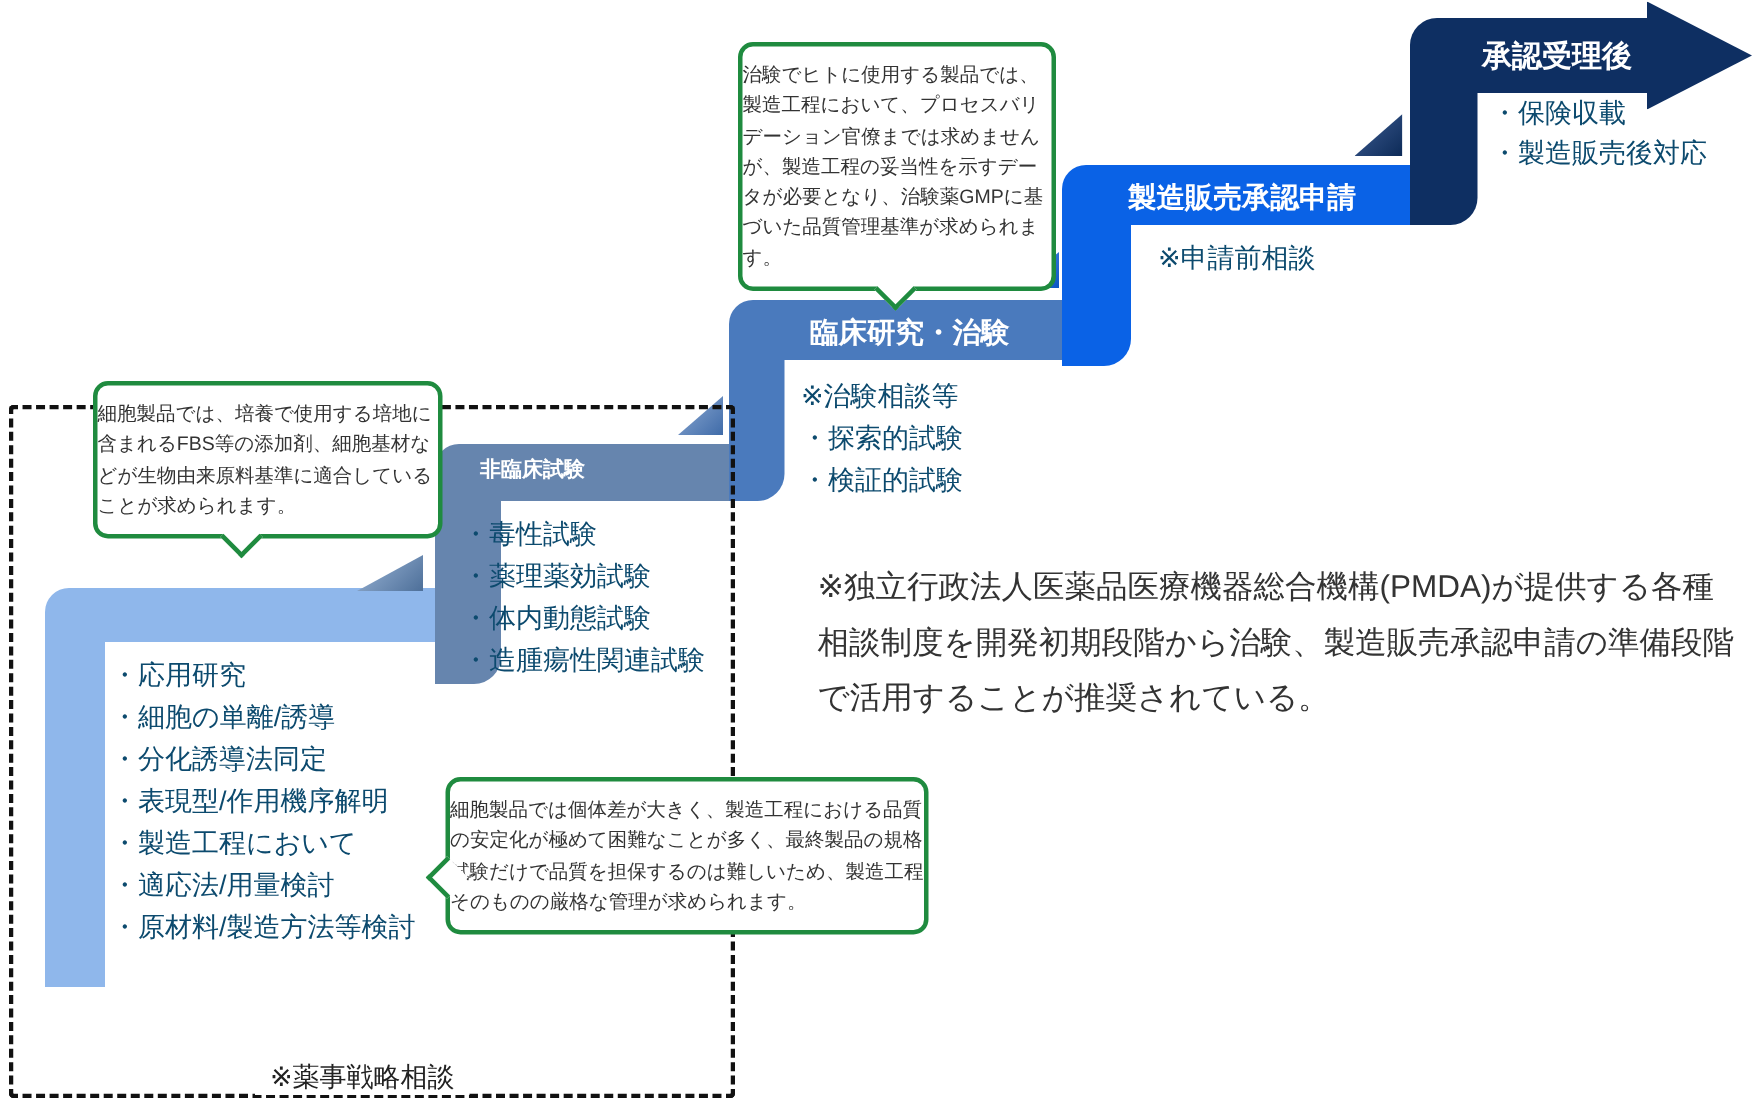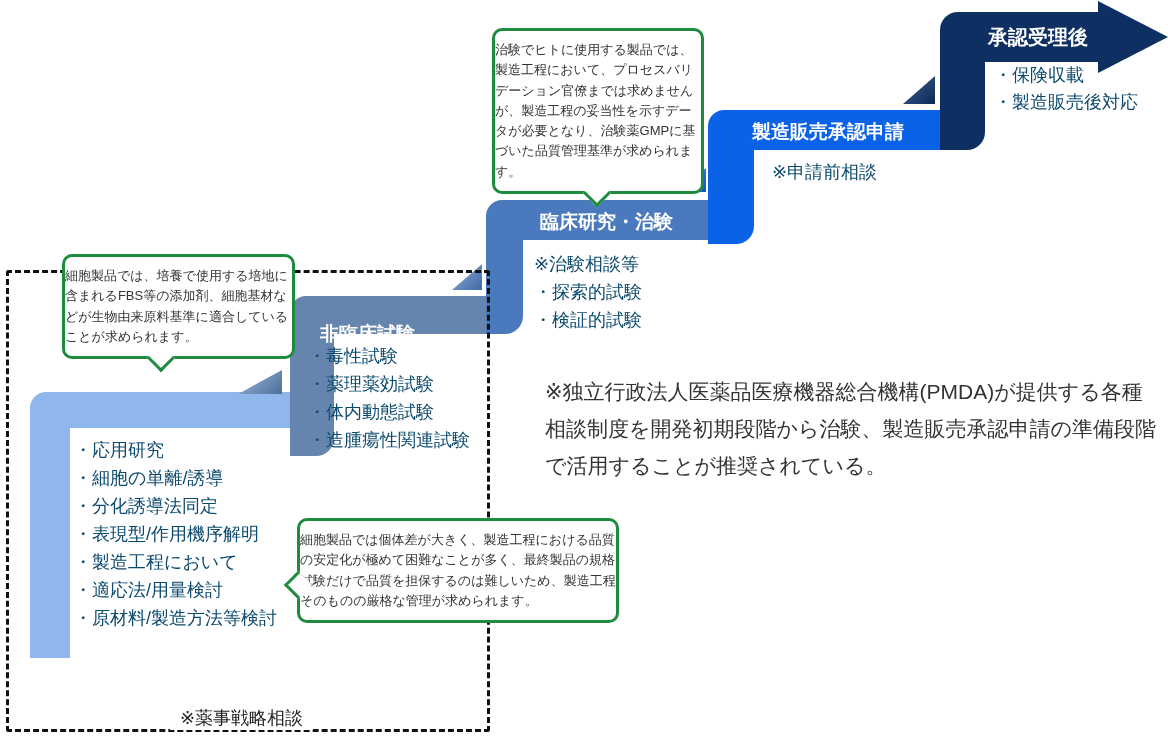--- a/index.html
+++ b/index.html
@@ -26,21 +26,21 @@
   #h4{left:708px;top:110px;width:232px;height:40px;}
   #v4{left:708px;top:136px;width:46px;height:108px;}
   #h5{left:940px;top:12px;width:160px;height:50px;border-radius:18px 0 0 0;}
   #v5{left:940px;top:30px;width:45px;height:120px;}
 
   #arrowhead{position:absolute;left:1098px;top:1px;width:70px;height:72px;background:#0E2F62;
     clip-path:polygon(0 0,100% 50%,0 100%);z-index:1;}
 
   .stage-label{position:absolute;z-index:3;color:#fff;font-weight:bold;white-space:nowrap;}
   #l1{left:66px;top:398px;font-size:19px;}
-  #l2{left:320px;top:321px;font-size:19px;}
+  #l2{left:320px;top:304px;font-size:14px;}
   #l3{left:518px;top:209px;font-size:19px;margin-left:22px;}
   #l4{left:752px;top:119px;font-size:19px;}
   #l5{left:988px;top:24px;font-size:20px;}
 
   
   .tri{position:absolute;z-index:1;clip-path:polygon(0 100%,100% 100%,100% 0);}
   #tri2{left:238px;top:370px;width:44px;height:24px;background:linear-gradient(315deg,#4d6f99,#9db7d8);}
   #tri3{left:452px;top:264px;width:30px;height:26px;background:linear-gradient(315deg,#3f6ba8,#8fabd4);}
   #tri4{left:676px;top:168px;width:30px;height:24px;background:linear-gradient(315deg,#0a55c4,#5f93e8);}
   #tri5{left:903px;top:76px;width:32px;height:28px;background:linear-gradient(315deg,#0c2a57,#3f5e94);}

